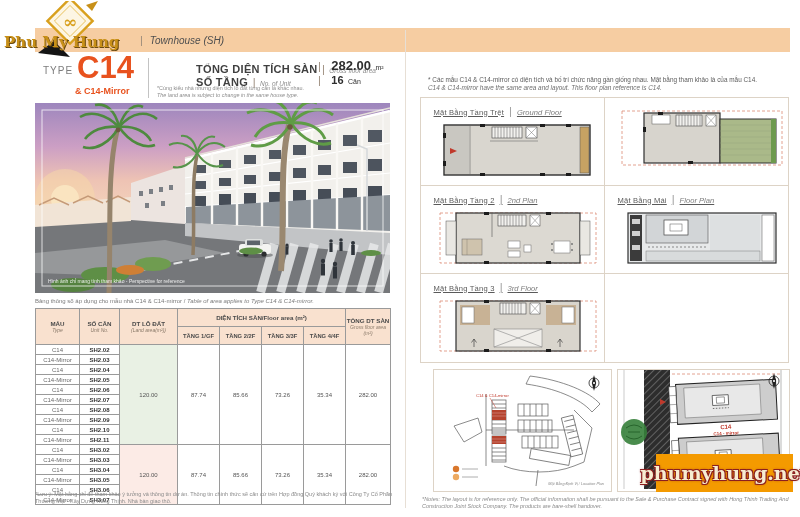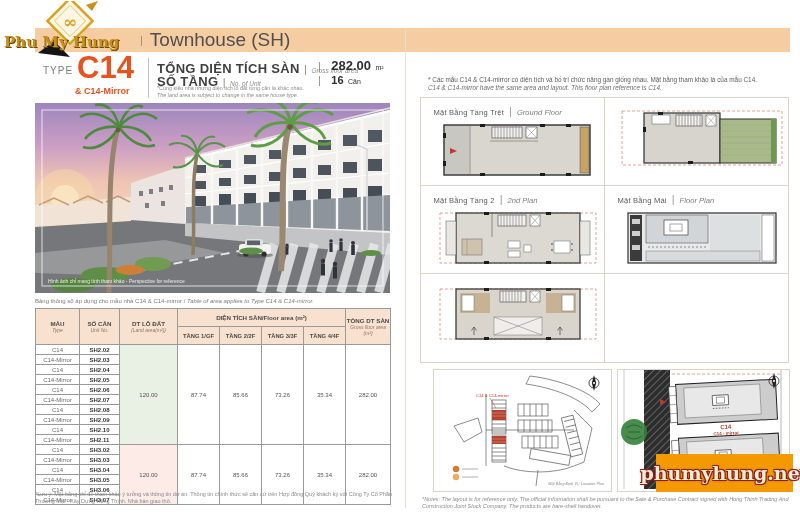--- a/index.html
+++ b/index.html
@@ -1,32 +1,32 @@
 <!DOCTYPE html>
 <html><head>
 <meta charset="utf-8">
 <style>
   html,body{margin:0;padding:0;}
   body{width:800px;height:517px;background:#fff;font-family:"Liberation Sans",sans-serif;position:relative;overflow:hidden;color:#333;}
   
   .header-bar{position:absolute;left:35px;top:28px;width:755px;height:24px;background:#f6cda2;display:flex;align-items:center;padding-left:105px;box-sizing:border-box;gap:7px;}
   .header-title-vn{font-weight:bold;color:#b2591c;font-size:13px;letter-spacing:1px;}
   .pipe{color:#9a8a7a;font-size:11px;}
-  .header-title-en{color:#4f4f4f;font-size:19px;}
+  .header-title-en{font-style:italic;color:#4f4f4f;font-size:10px;}
   
   .logo{position:absolute;left:2px;top:1px;width:136px;height:56px;}
   .logo svg{display:block;}
   
   .type-block{position:absolute;left:35px;top:56px;width:355px;height:46px;}
   .type-label{position:absolute;left:8px;top:9px;font-size:10px;color:#7d7d7d;letter-spacing:1px;}
   .type-name{position:absolute;left:42px;top:-6px;font-size:31px;font-weight:bold;color:#e8521e;}
   .type-mirror{position:absolute;left:40px;top:30px;font-size:9px;font-weight:bold;color:#e8521e;}
   .type-div{position:absolute;left:113px;top:2px;height:40px;border-left:1px solid #c3c3c3;}
   .tp-line{position:absolute;left:122px;white-space:nowrap;}
-  .tp-vn{font-weight:bold;font-size:13px;color:#3f3f3f;letter-spacing:.3px;}
+  .tp-vn{font-weight:bold;font-size:11px;color:#3f3f3f;letter-spacing:.3px;margin-left:39px;}
   .tp-en{font-style:italic;font-size:6.5px;color:#8d8d8d;}
   .tp-note{position:absolute;left:122px;font-size:5.4px;color:#8d8d8d;line-height:7px;}
   .tp-note .en{font-style:italic;}
   .tp-val{position:absolute;left:283px;white-space:nowrap;}
   .tp-val .v{font-weight:bold;font-size:13px;color:#2e2e2e;}
   .tp-val .u{font-size:7px;color:#2e2e2e;}
   .tp-val .pipe{margin-right:6px;}
   
   .photo{position:absolute;left:35px;top:103px;width:355px;height:190px;overflow:hidden;}
   .photo-caption{position:absolute;left:13px;bottom:9px;font-size:5px;color:rgba(255,255,255,.88);}
@@ -46,21 +46,21 @@
   td.merged{font-size:6.5px;color:#555;background:#fff;}
   td.land-g0{background:#e9f1e4;}
   td.land-g1{background:#fcebe6;}
   .left-footnote{position:absolute;left:35px;top:491px;width:358px;font-size:5.5px;color:#8a8a8a;line-height:7px;}
   
   .center-divider{position:absolute;left:405px;top:30px;width:1px;height:478px;background:#e7dfd5;}
   .ref-note{position:absolute;left:428px;top:76px;width:356px;font-size:6.4px;color:#5c5c5c;line-height:8px;}
   .ref-note .en{font-style:italic;color:#6e6e6e;}
   .plan-grid{position:absolute;left:420px;top:97px;width:368px;height:265px;display:grid;grid-template-columns:184px 184px;grid-template-rows:88px 88px 89px;}
   .plan-cell{border:1px solid #ddd3c6;margin:-0.5px;position:relative;padding:7px 0 0 13px;box-sizing:border-box;background:#fff;}
-  .plan-label{font-size:7.6px;color:#5a5a5a;white-space:nowrap;}
+  .plan-label{font-size:7.6px;color:#5a5a5a;white-space:nowrap;text-decoration:underline;}
   .plan-label .vn{letter-spacing:.2px;}
   .plan-label .en{font-style:italic;color:#7d7d7d;}
   .plan-label .pipe{margin:0 5px;color:#9a9a9a;}
   .plan-svg{display:block;margin-top:2px;}
   .site-box{position:absolute;border:1px solid #ddd3c6;background:#fff;overflow:hidden;}
   .site-left{left:433px;top:369px;width:177px;height:121px;}
   .site-right{left:617px;top:369px;width:171px;height:121px;}
   .watermark{position:absolute;left:656px;top:454px;width:137px;height:38px;background:#f49a00;display:flex;align-items:center;justify-content:center;font-family:"DejaVu Serif",serif;font-weight:bold;font-size:19px;color:#f7edd2;text-shadow:1px 1px 0 #8c1f1f,-1px -1px 0 #8c1f1f,1px -1px 0 #8c1f1f,-1px 1px 0 #8c1f1f,0 0 3px #7a1515;}
   .right-notes{position:absolute;left:422px;top:496px;width:368px;font-size:5.5px;font-style:italic;color:#8a8a8a;line-height:7px;}
 </style>
@@ -520,20 +520,23 @@
         <rect x="46" y="13" width="24" height="15" fill="#fff" stroke="#444" stroke-width="0.7"></rect>
         <rect x="52" y="17" width="12" height="7" fill="none" stroke="#555" stroke-width="0.5"></rect>
         <path d="M30 40h58" stroke="#888" stroke-width="1" stroke-dasharray="2 2"></path>
         <rect x="92" y="8" width="50" height="46" fill="#dde0e1"></rect>
         <rect x="28" y="44" width="114" height="10" fill="#d8dbdc" stroke="#666" stroke-width="0.4"></rect>
         <rect x="144" y="8" width="12" height="46" fill="#fff" stroke="#555" stroke-width="0.5"></rect>
       </svg>
     </div>
 
     <div class="plan-cell">
+      <div class="plan-label">
+        <span class="vn">Mặt Bằng Tầng 3</span><span class="pipe">|</span><span class="en">3rd Floor</span>
+      </div>
       <svg class="plan-svg" width="168" height="62" viewBox="0 0 168 62">
         <rect x="6" y="6" width="156" height="50" fill="none" stroke="#dc8b74" stroke-width="0.8" stroke-dasharray="3 2"></rect>
         <rect x="22" y="6" width="124" height="50" fill="#d9d5cd" stroke="#2f2f2f" stroke-width="1.2"></rect>
         <rect x="26" y="10" width="30" height="20" fill="#c8b295"></rect>
         <rect x="28" y="12" width="12" height="16" fill="#fff" stroke="#666" stroke-width="0.5"></rect>
         <rect x="112" y="10" width="30" height="20" fill="#c8b295"></rect>
         <rect x="128" y="12" width="12" height="16" fill="#fff" stroke="#666" stroke-width="0.5"></rect>
         <rect x="66" y="8" width="26" height="11" fill="#f2f1ee" stroke="#444" stroke-width="0.6"></rect>
         <path d="M69 8v11M72 8v11M75 8v11M78 8v11M81 8v11M84 8v11M87 8v11" stroke="#555" stroke-width="0.5"></path>
         <rect x="96" y="8" width="10" height="11" fill="#fff" stroke="#444" stroke-width="0.5"></rect>

